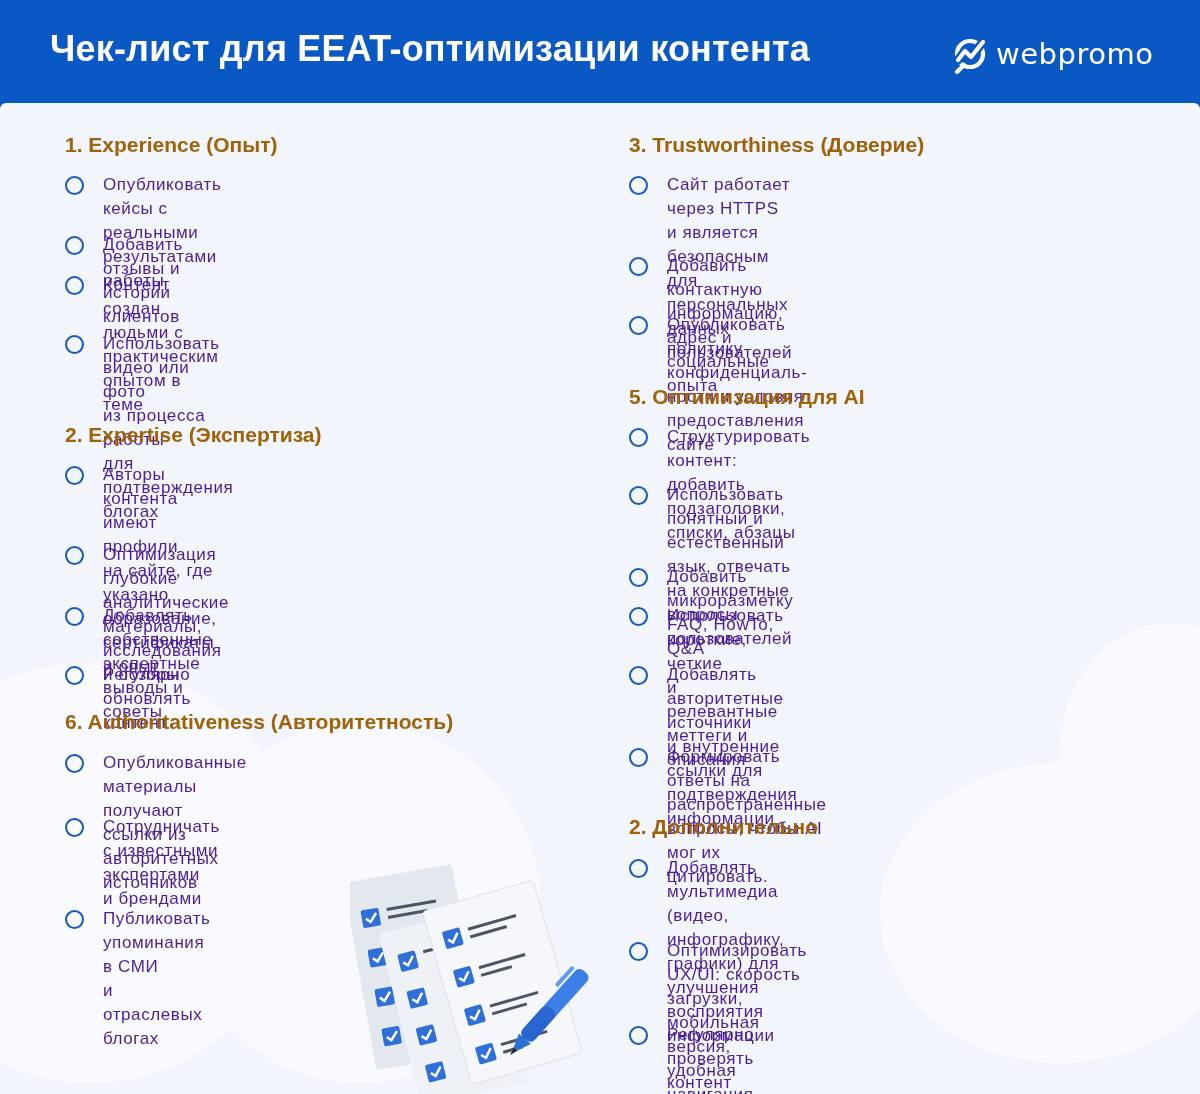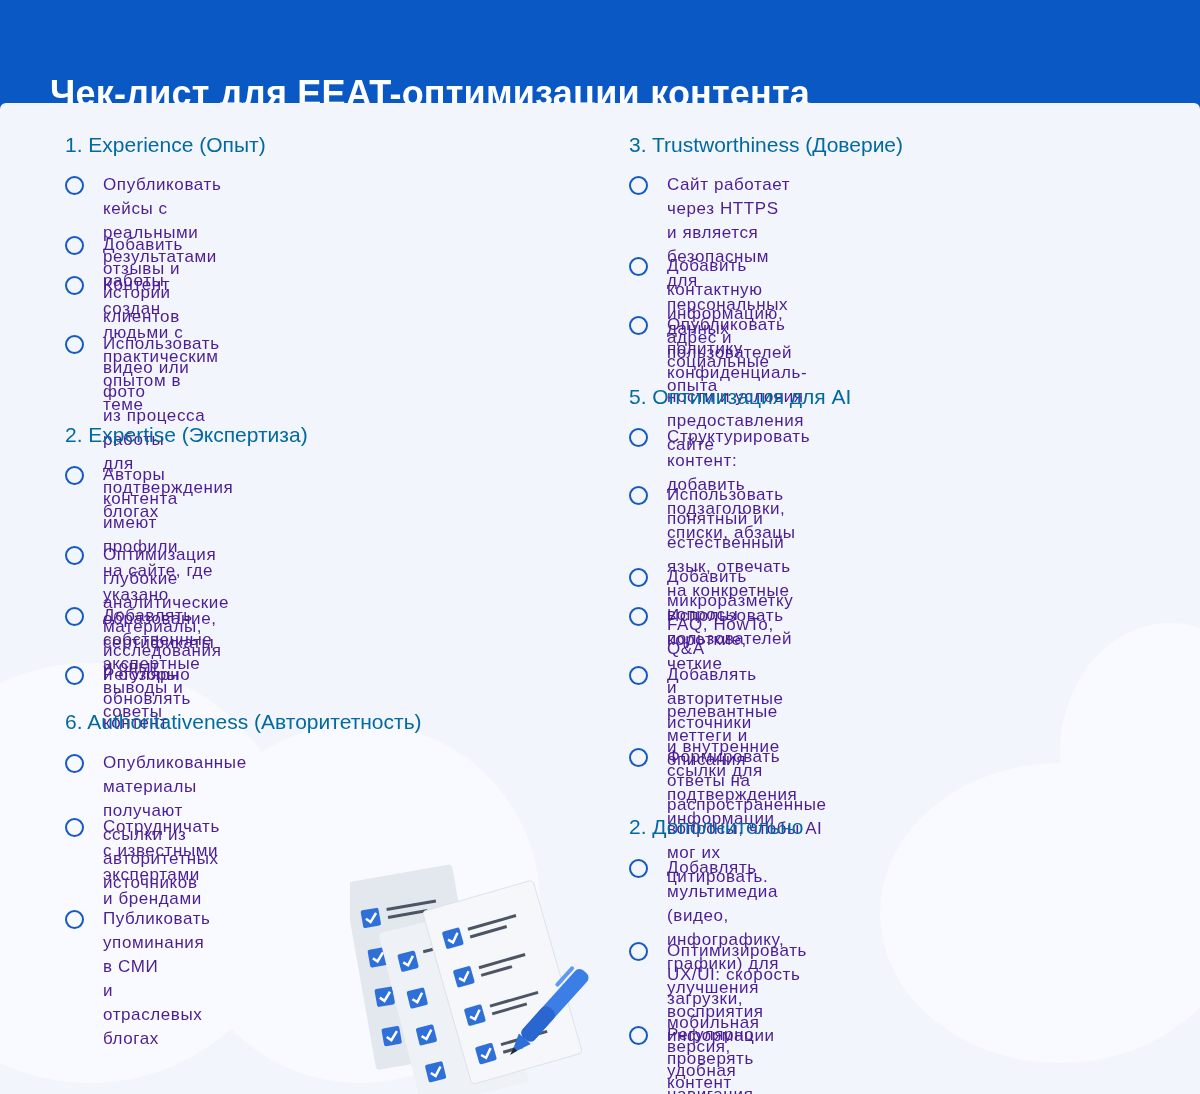--- a/index.html
+++ b/index.html
@@ -5,21 +5,20 @@
   html, body { margin: 0; padding: 0; }
   body {
     width: 1200px; height: 1094px; overflow: hidden;
     background: #0a58c4;
     font-family: "Liberation Sans", "DejaVu Sans", sans-serif;
     position: relative;
   }
   .header {
     position: absolute; left: 0; top: 0; width: 1200px; height: 103px;
     background: #0a58c4;
-    margin-top: 45px;
   }
   .title {
     position: absolute; left: 50px; top: 28px;
     color: #ffffff; font-size: 36px; font-weight: bold; letter-spacing: 0.2px;
     white-space: nowrap;
   }
   .logo {
     position: absolute; left: 950px; top: 33px; height: 42px;
     display: flex; align-items: center; gap: 6px;
   }
@@ -36,41 +35,50 @@
   }
   .cloud {
     position: absolute; border-radius: 50%;
     background: #f8faff;
   }
   .col { position: absolute; top: 0; }
   .col-left { left: 65px; width: 520px; }
   .col-right { left: 629px; width: 560px; }
   .section { position: absolute; left: 0; }
   .section-title {
-    color: #0369a1; font-size: 21px; font-weight: normal; white-space: nowrap;
+    color: #a16207; font-size: 21px; font-weight: bold; white-space: nowrap;
     position: absolute; left: 0; top: 0;
   }
   .item { position: absolute; left: 0; }
   .circle {
     position: absolute; left: 0; top: 3px;
     width: 19px; height: 19px; border: 2.5px solid #1559c2; border-radius: 50%;
     box-sizing: border-box; background: transparent;
   }
   .item-text {
     position: absolute; left: 38px; top: 0;
     color: #4c1d95; font-size: 17px; line-height: 24px; white-space: pre-line;
     letter-spacing: 0.6px;
   }
   .illustration { position: absolute; left: 350px; top: 760px; }
 </style>
 </head>
 <body>
 
 <div class="header">
   <div class="title">Чек-лист для EEAT-оптимизации контента</div>
+  <div class="logo">
+    <svg width="40" height="40" viewBox="0 0 40 40">
+      <circle cx="20" cy="20" r="13" fill="none" stroke="#ffffff" stroke-width="4.2"></circle>
+      <polyline points="8,26 15,17 21,23 33,8" fill="none" stroke="#0a58c4" stroke-width="9" stroke-linecap="round" stroke-linejoin="round"></polyline>
+      <polyline points="8,26 15,17 21,23 33,8" fill="none" stroke="#ffffff" stroke-width="4.2" stroke-linecap="round" stroke-linejoin="round"></polyline>
+      <line x1="14" y1="31" x2="7" y2="38" stroke="#ffffff" stroke-width="4.2" stroke-linecap="round"></line>
+    </svg>
+    <span class="logo-text">webpromo</span>
+  </div>
 </div>
 
 <div class="panel">
   <div class="cloud" style="left:-120px; top:560px; width:420px; height:420px;"></div>
   <div class="cloud" style="left:180px; top:620px; width:360px; height:360px;"></div>
   <div class="cloud" style="left:880px; top:660px; width:360px; height:300px;"></div>
   <div class="cloud" style="left:1060px; top:520px; width:220px; height:260px;"></div>
 
   <div class="col col-left">
 

